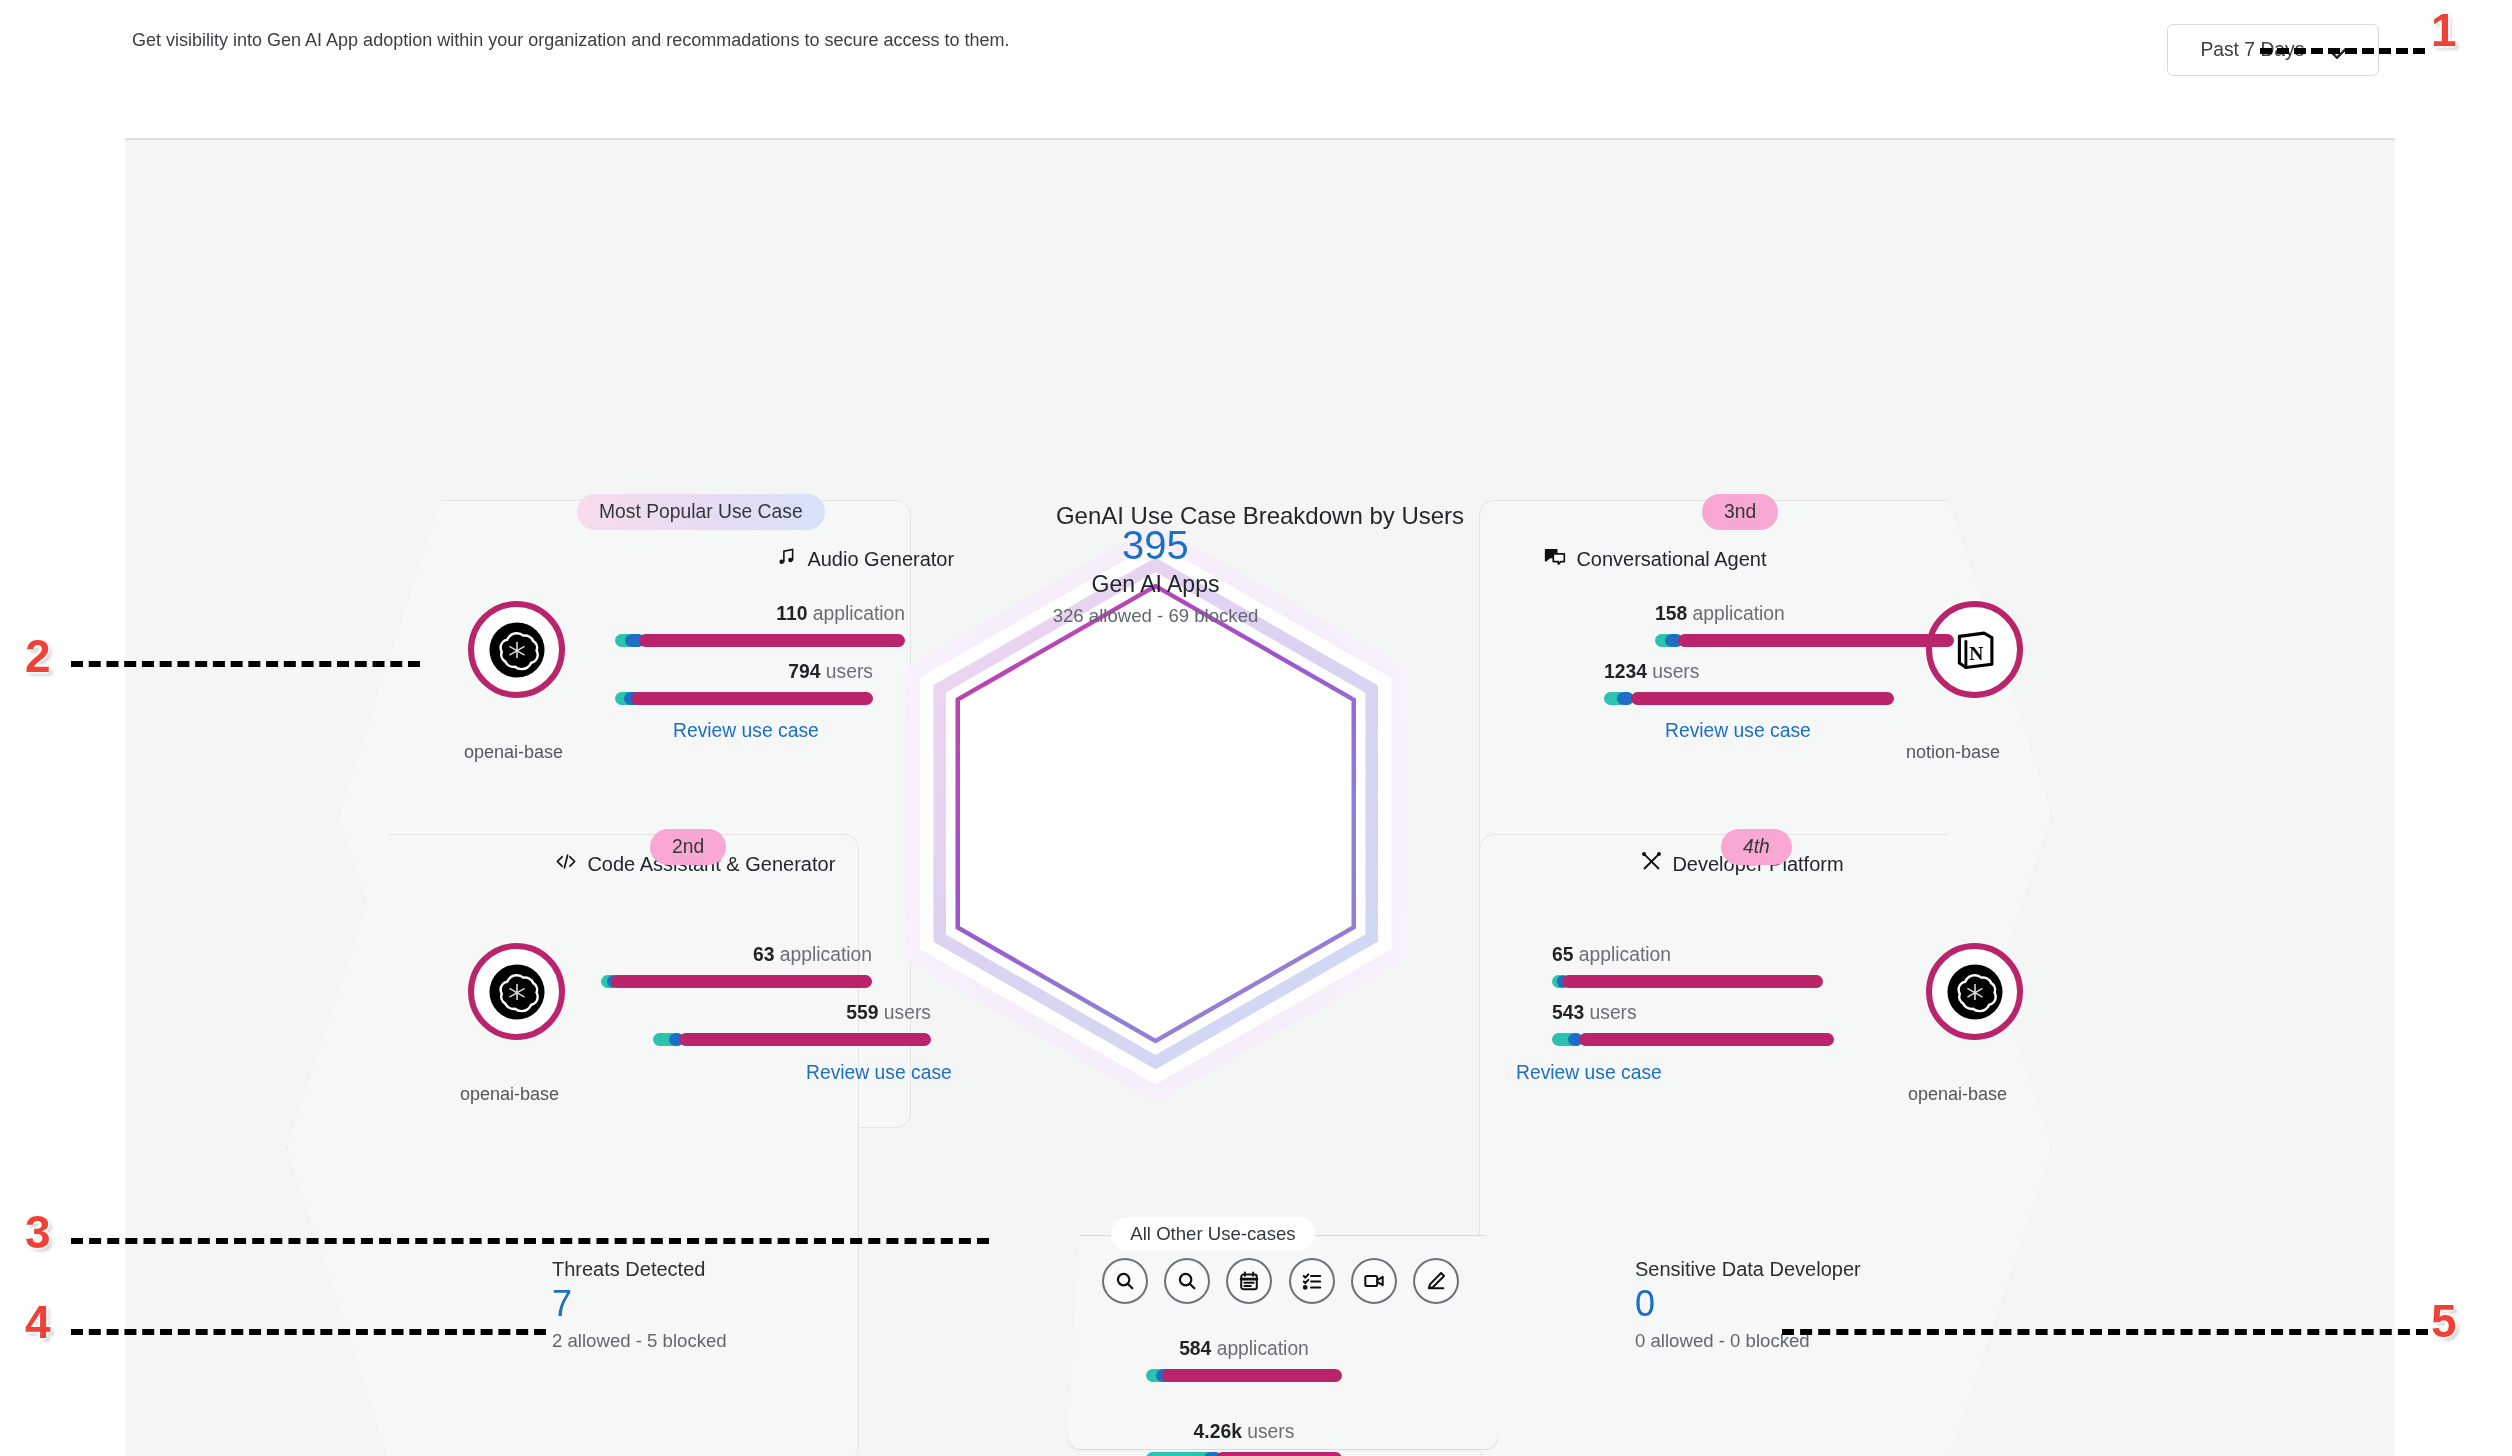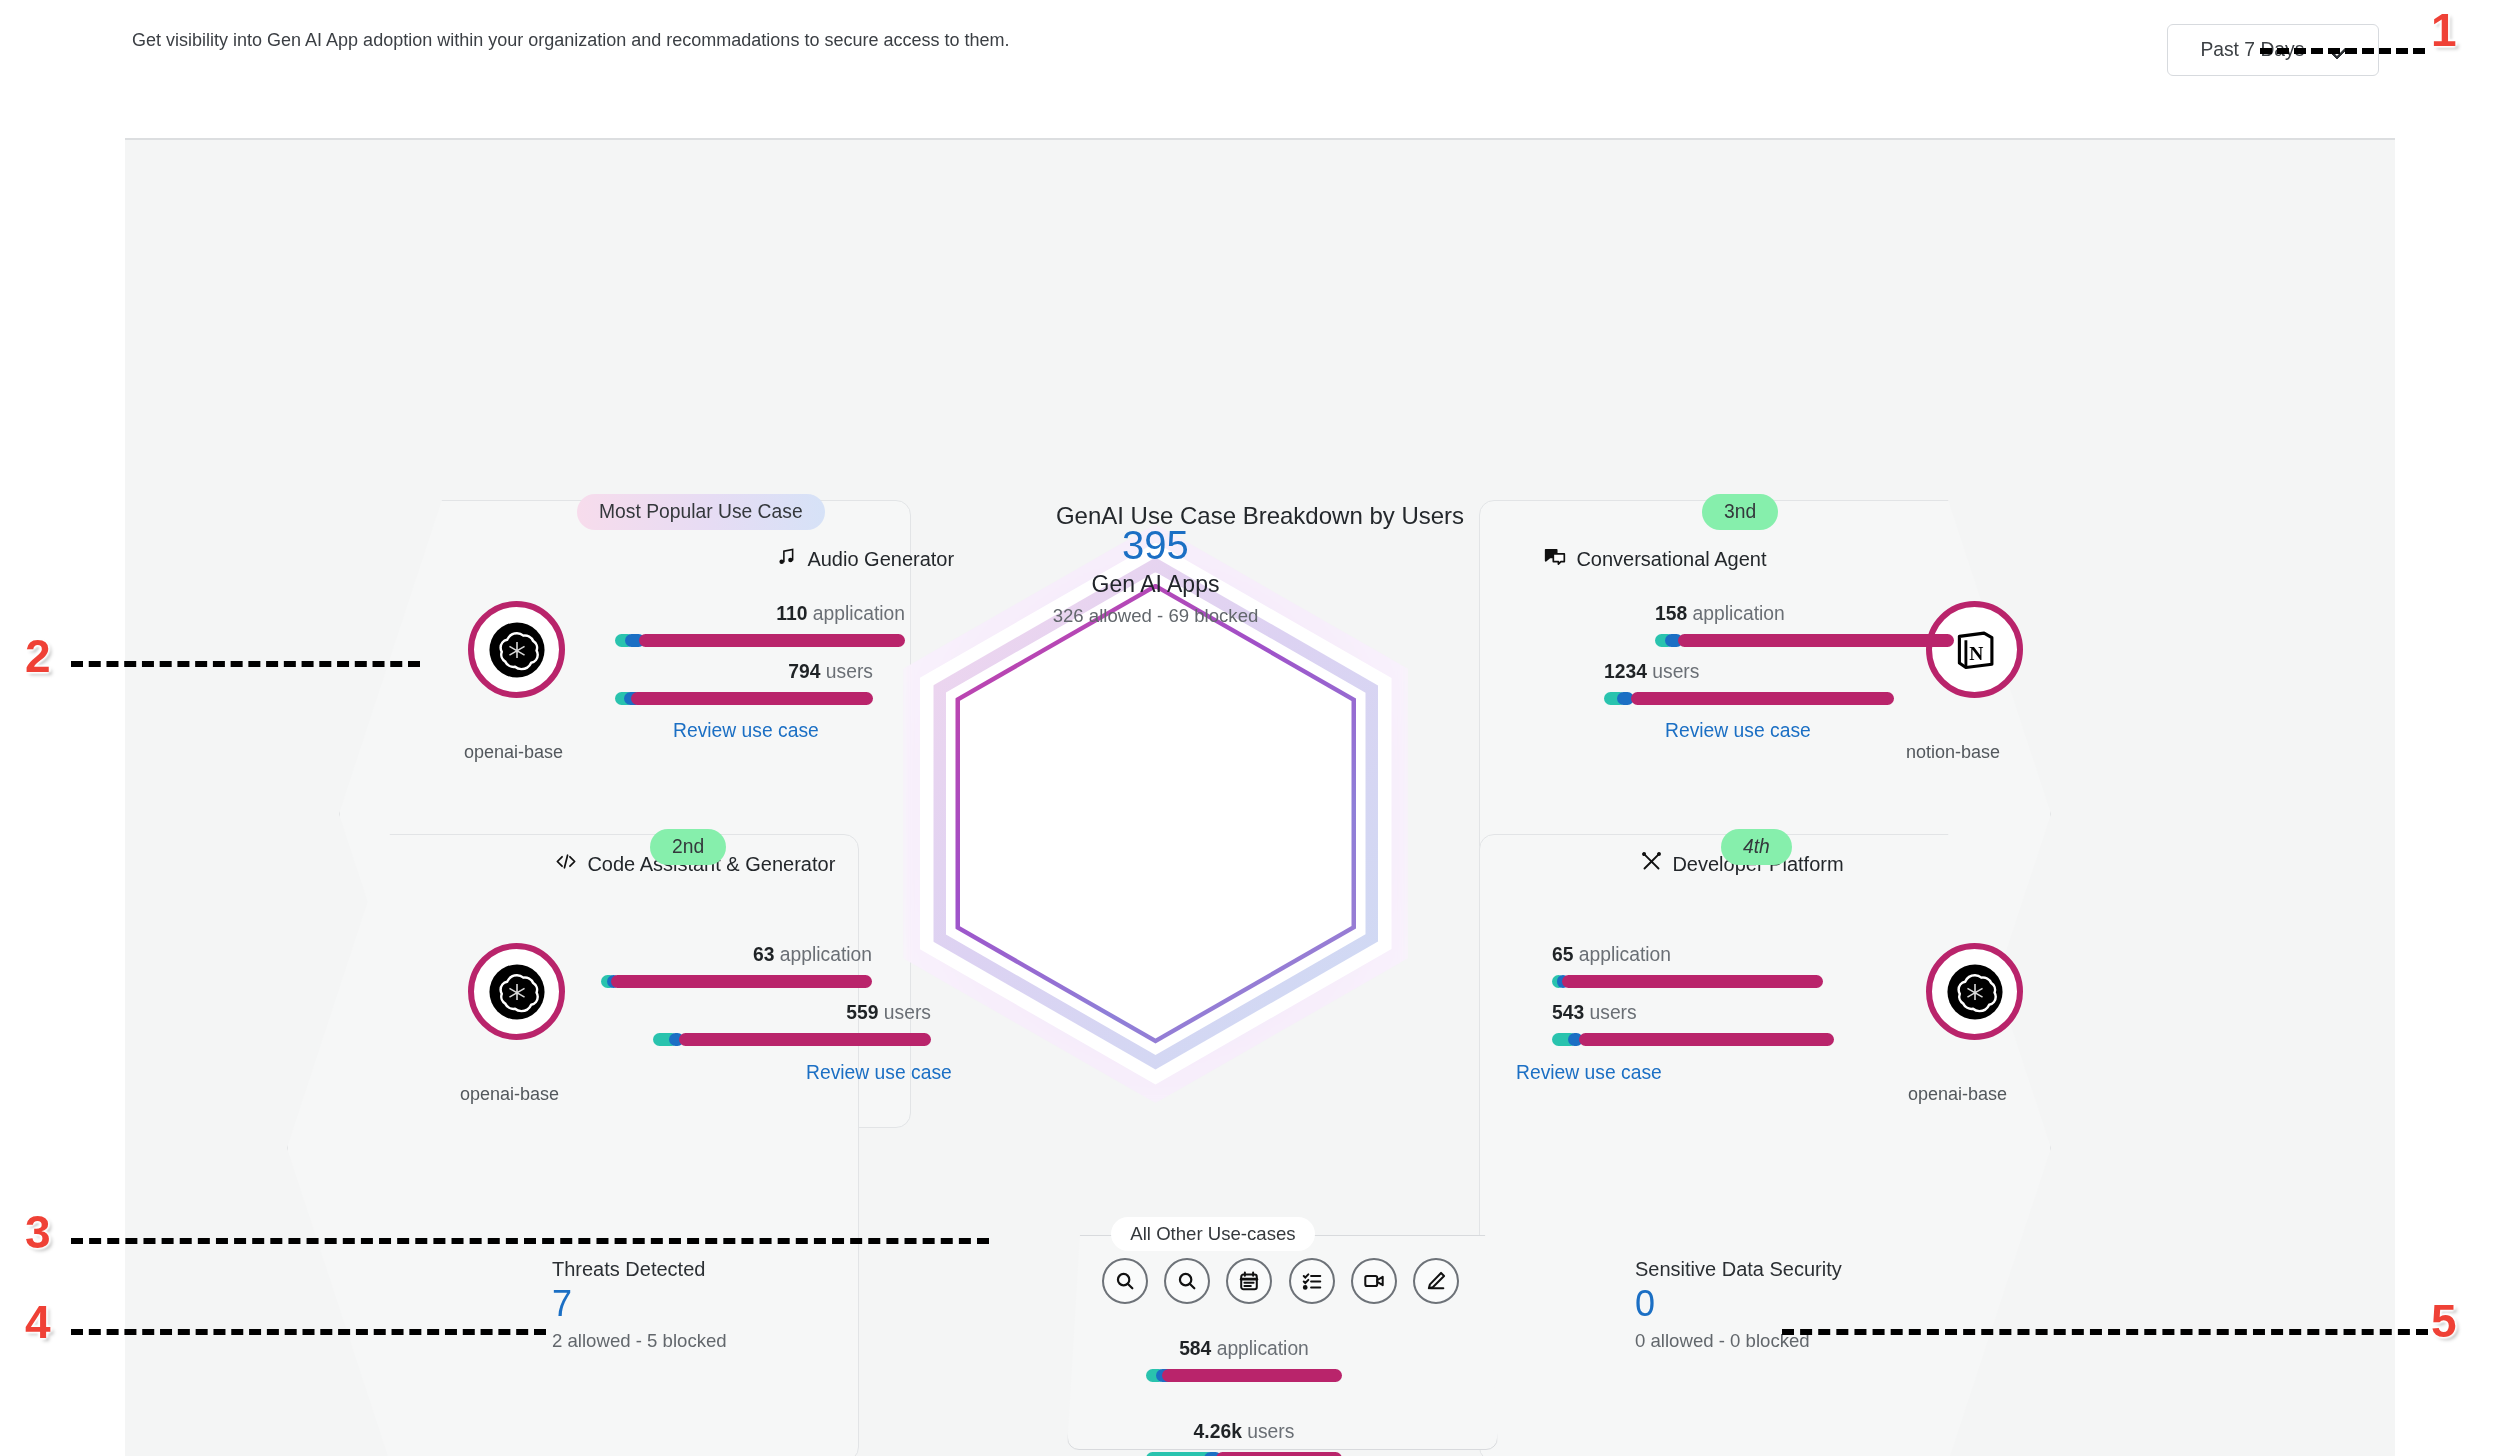--- a/index.html
+++ b/index.html
@@ -59,21 +59,21 @@
     border-radius:15px;
   }
   #card-1{left:339px;top:500px;}
   #card-2{left:287px;top:834px;}
   #card-3{left:1479px;top:500px;}
   #card-4{left:1479px;top:834px;}
 
   .rank-badge{
     position:absolute;height:36px;padding:0 22px;border-radius:18px;
     display:flex;align-items:center;justify-content:center;
-    font-size:19.3px;color:#34383c;background:#86efac;z-index:6;white-space:nowrap;
+    font-size:19.3px;color:#34383c;background:#f9a8d4;z-index:6;white-space:nowrap;
   }
   .rank-badge.grad{
     background:linear-gradient(90deg,#f7dcec 0%,#e6dcf4 55%,#d6e2f7 100%);
   }
   #badge-1{left:577px;top:494px;}
   #badge-2{left:650px;top:829px;}
   #badge-3{left:1702px;top:494px;}
   #badge-4{left:1721px;top:829px;font-style:italic;}
 
   .uc-head{
@@ -464,21 +464,21 @@
       <span class="seg seg-pink" style="width:126px"></span>
   </div>
 </div>
 
 <div class="statblock" id="threats-block">
   <div class="sb-title">Threats Detected</div>
   <div class="sb-num">7</div>
   <div class="sb-sub">2 allowed - 5 blocked</div>
 </div>
 <div class="statblock" id="sensitive-block">
-  <div class="sb-title">Sensitive Data Security</div>
+  <div class="sb-title">Sensitive Data Developer</div>
   <div class="sb-num">0</div>
   <div class="sb-sub">0 allowed - 0 blocked</div>
 </div>
 
 <div class="ann-line" id="ann1-line"></div>
 <div class="ann-num" id="ann1-num">1</div>
 <div class="ann-line" id="ann2-line"></div>
 <div class="ann-num" id="ann2-num">2</div>
 <div class="ann-line" id="ann3-line"></div>
 <div class="ann-num" id="ann3-num">3</div>

